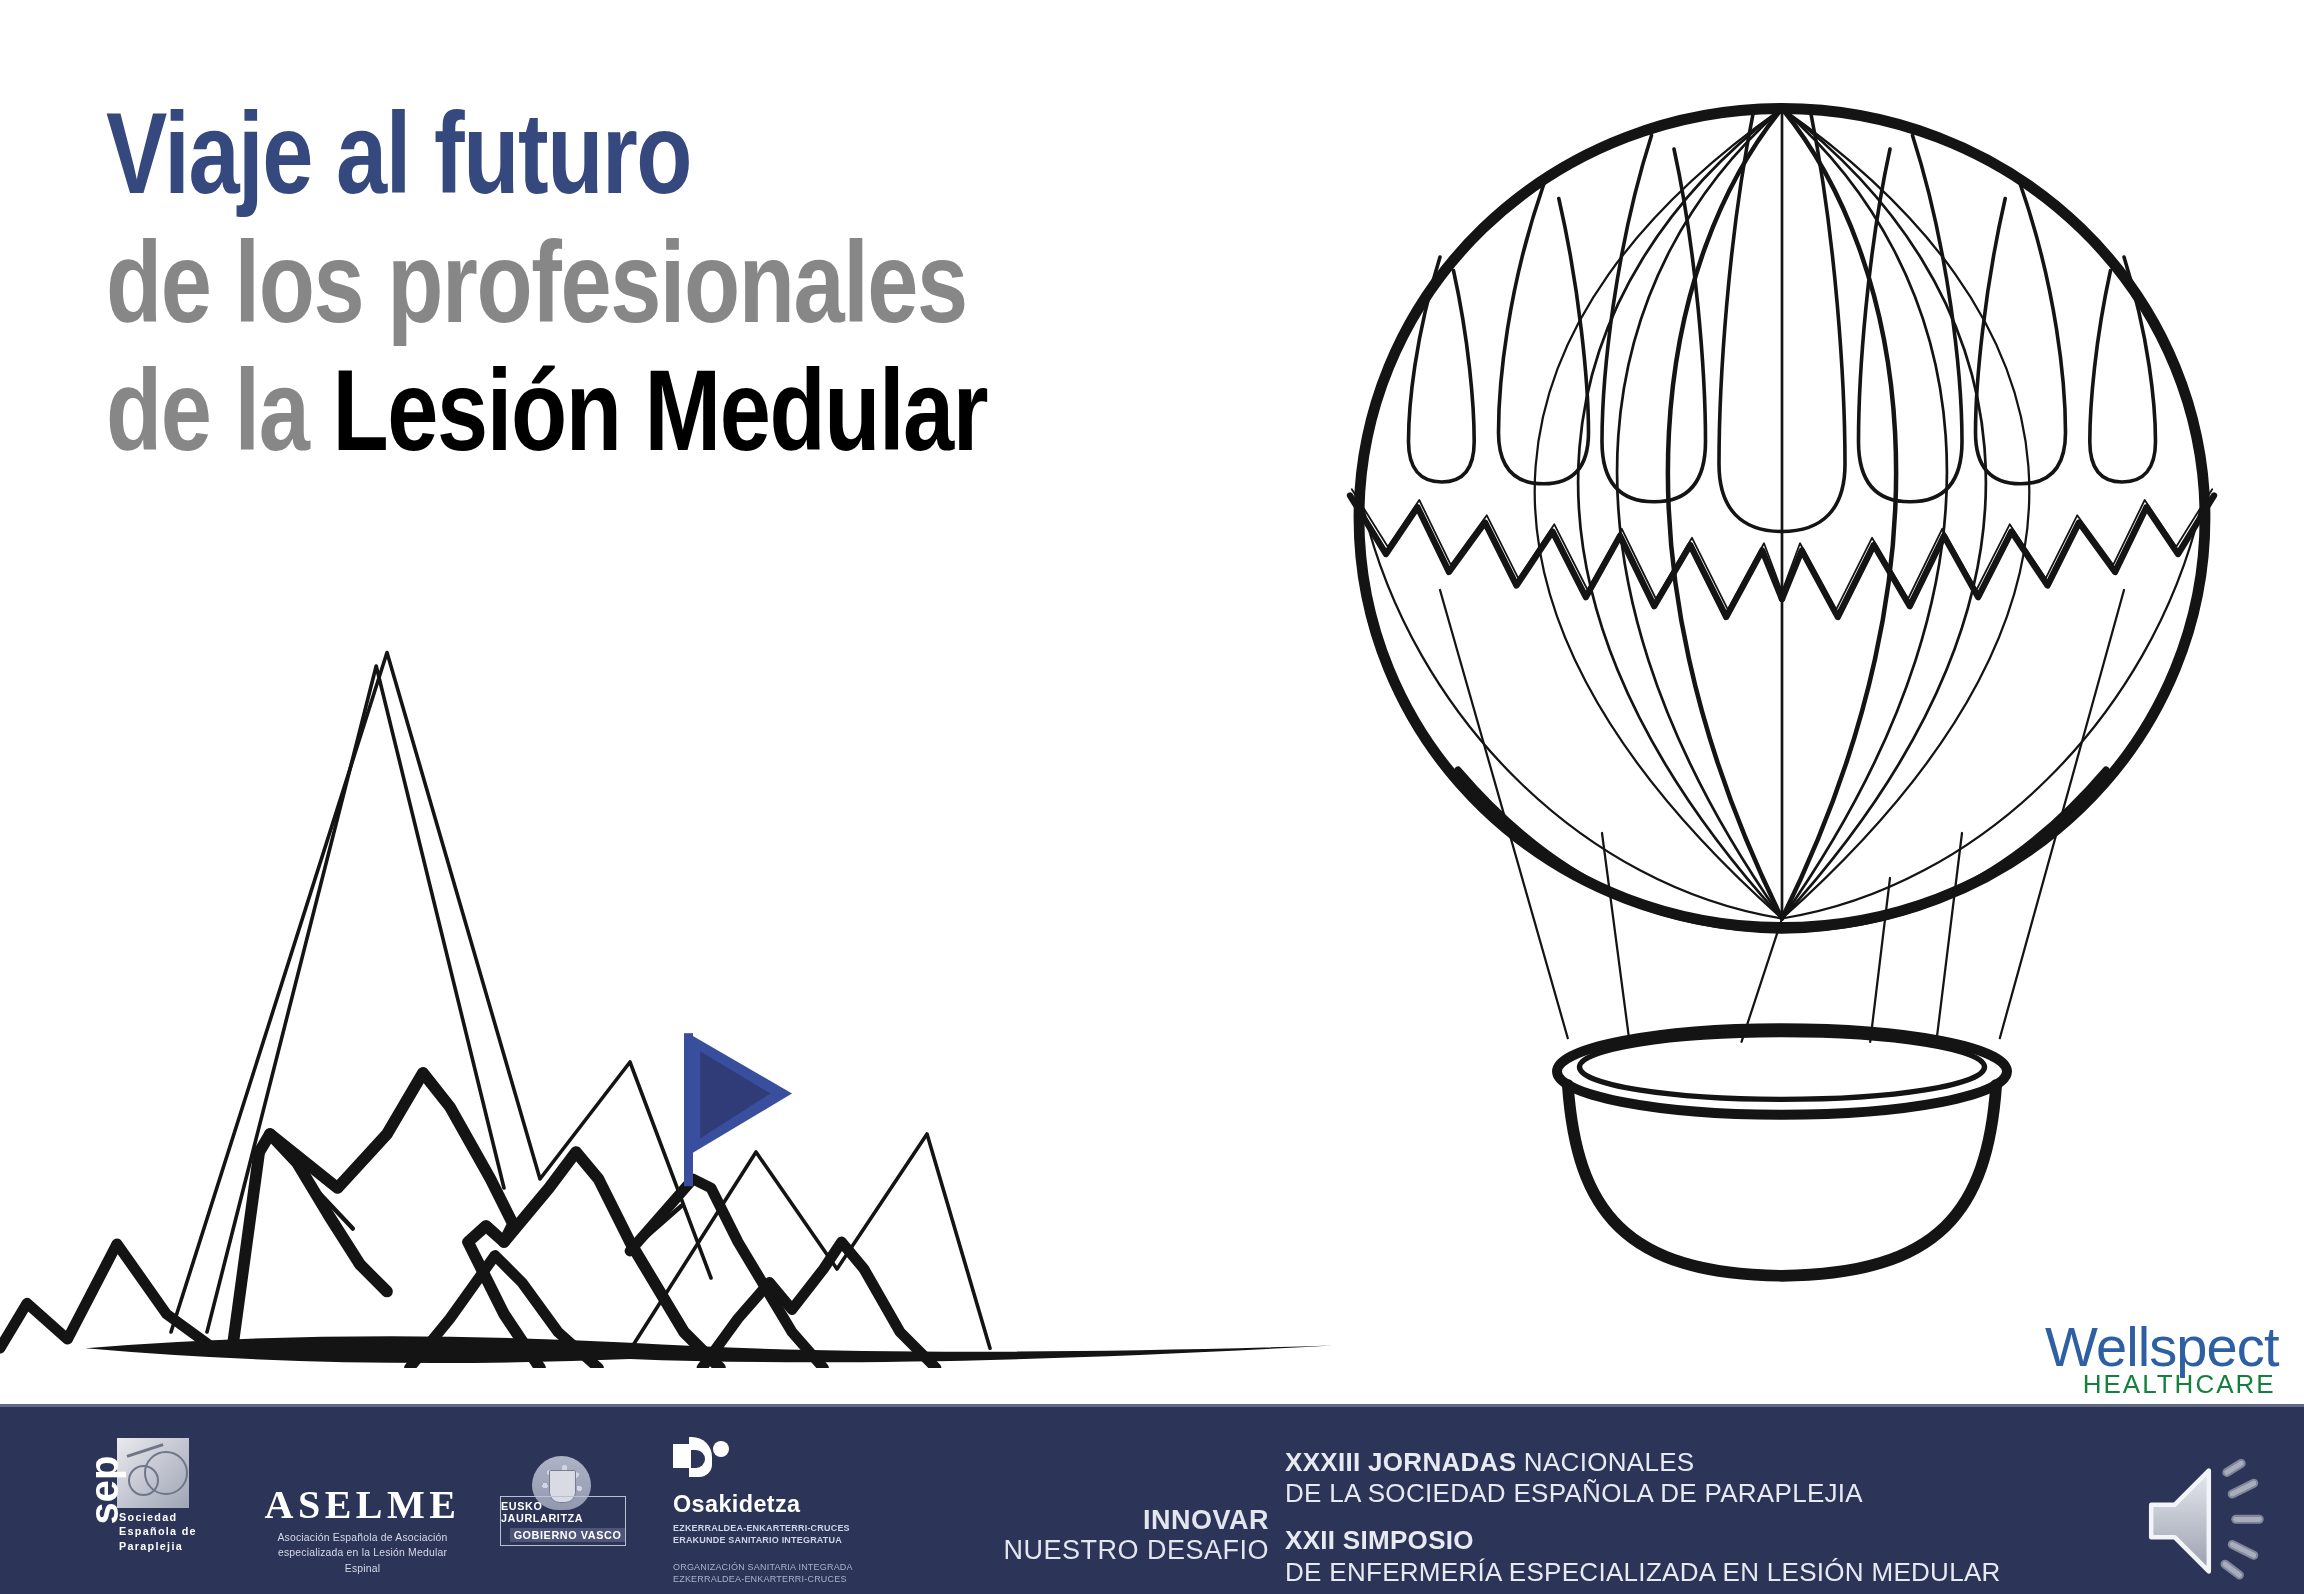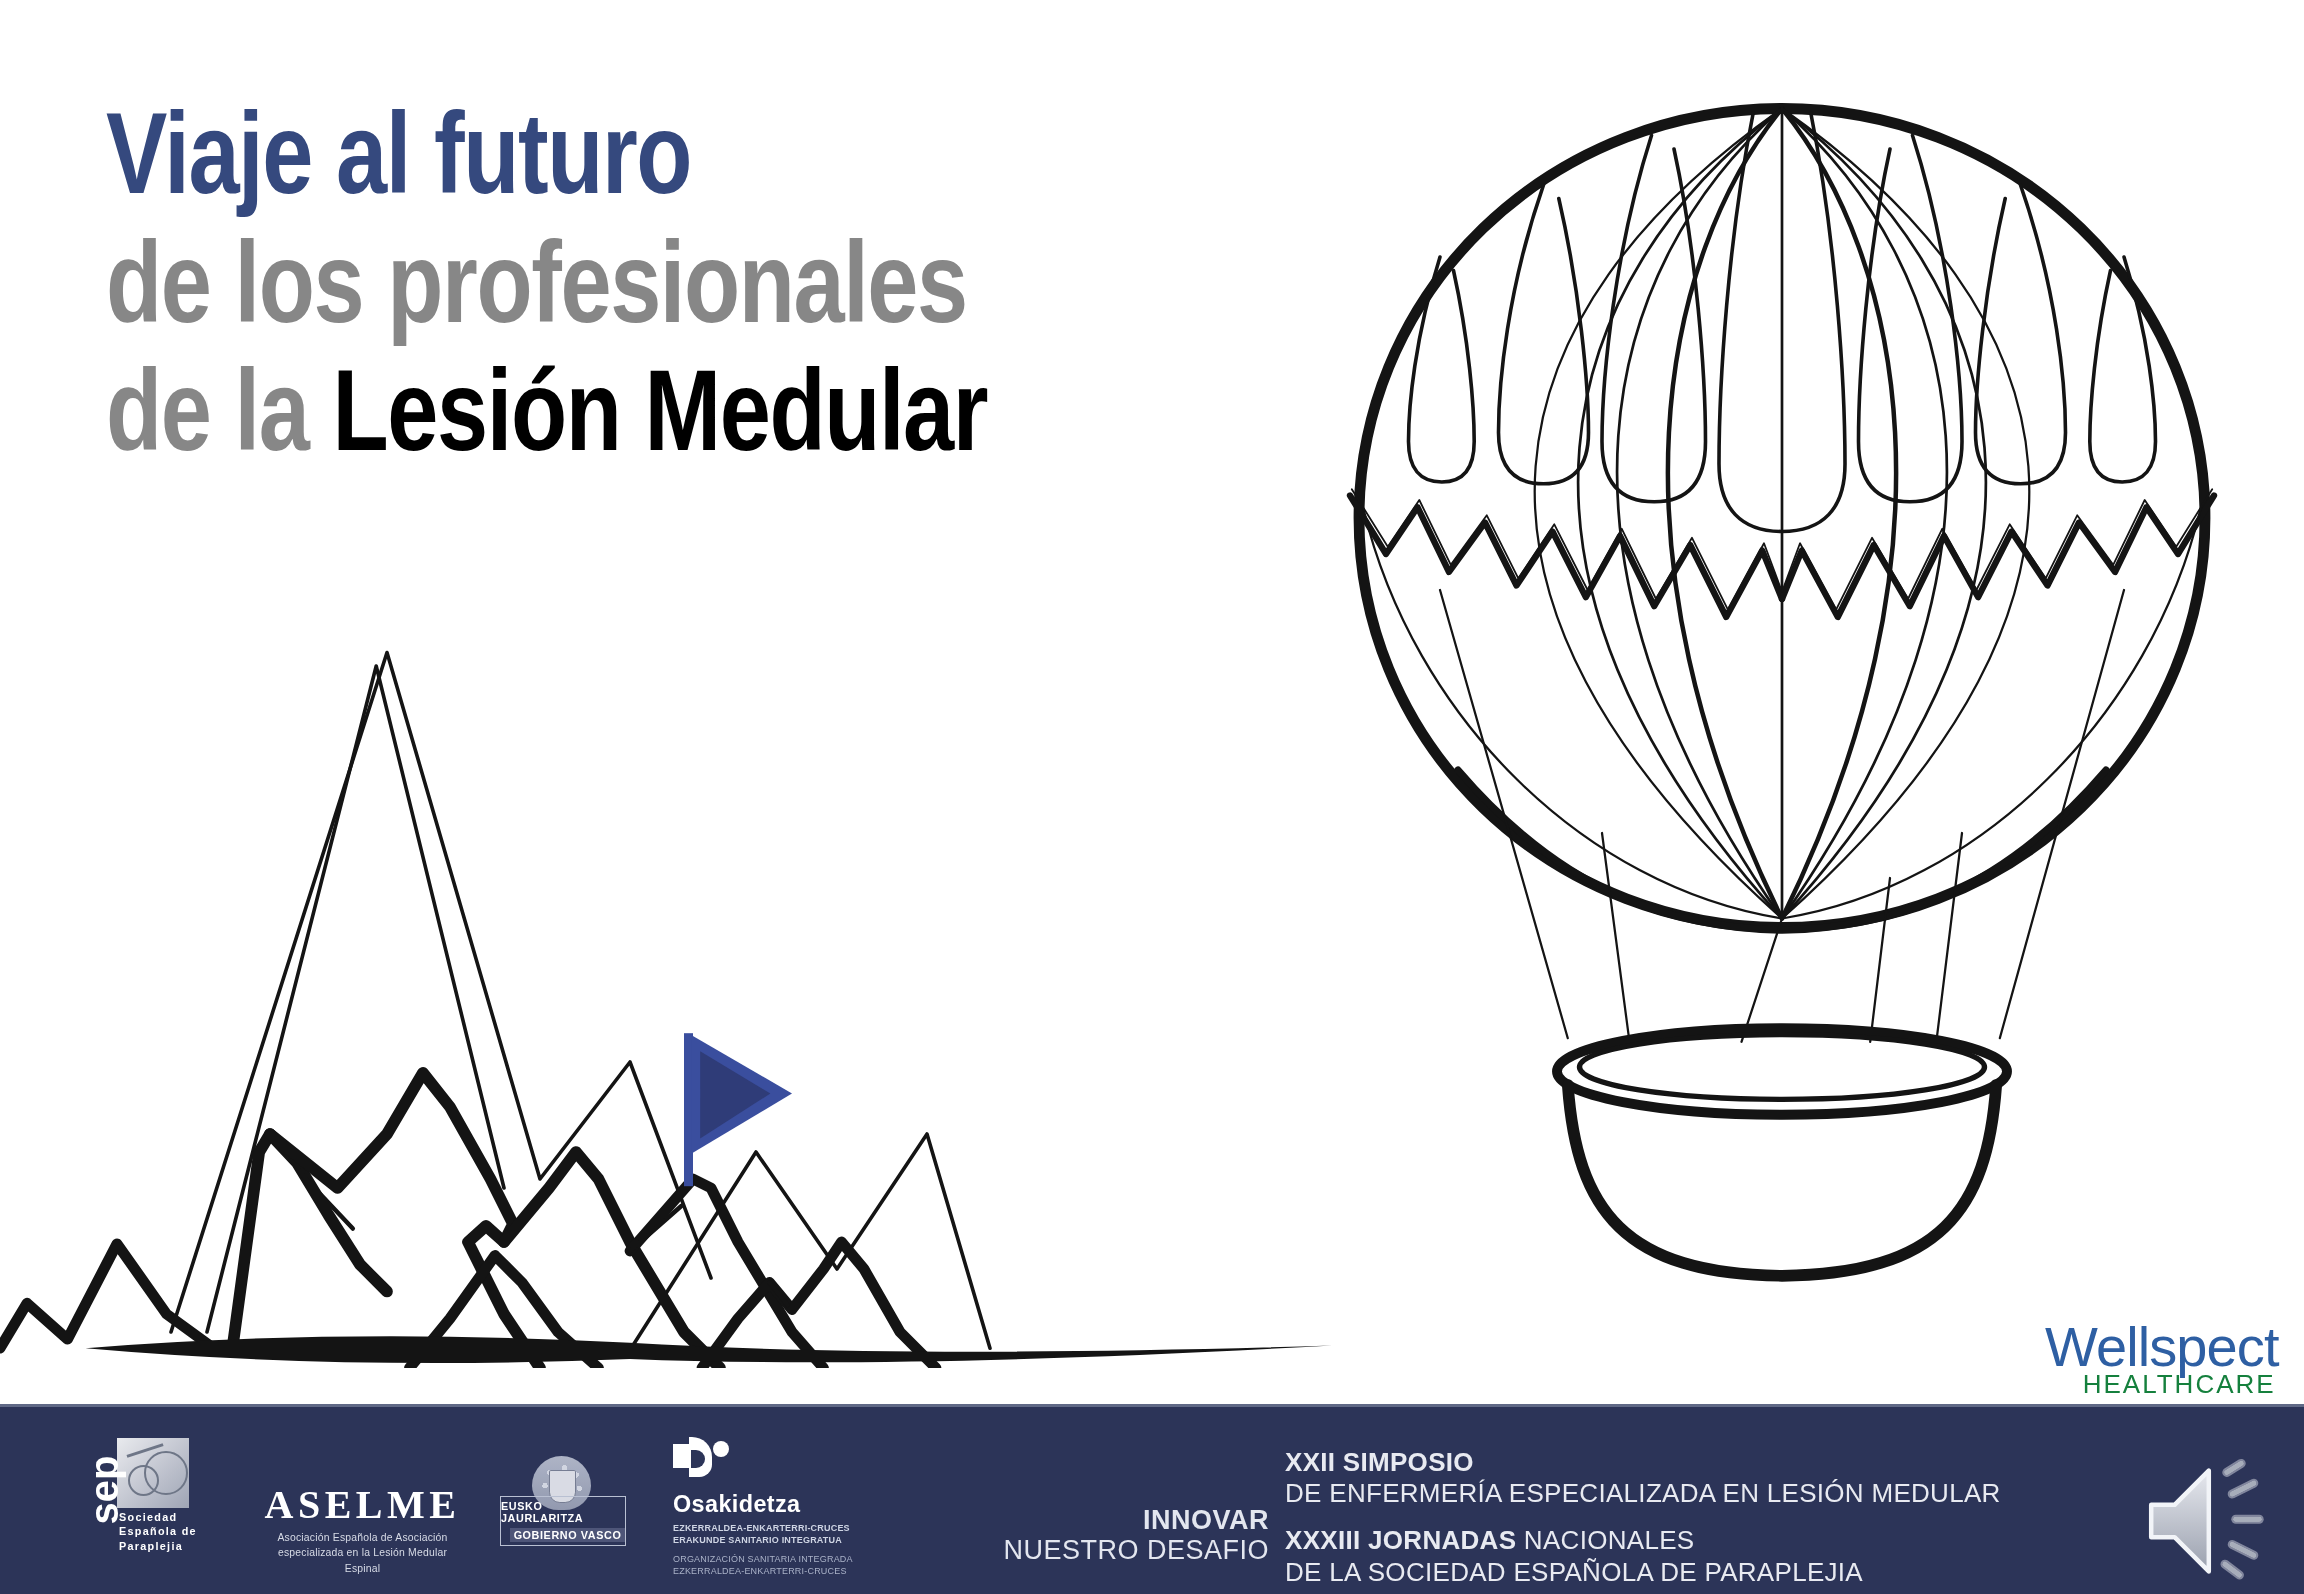--- a/index.html
+++ b/index.html
@@ -299,21 +299,21 @@
   .osaki-sub1 {
     margin-top: 5.4px;
     font-family: "Liberation Sans", sans-serif;
     font-weight: 700;
     font-size: 9px;
     color: #cfd5e4;
     line-height: 1.28;
     letter-spacing: 0.2px;
   }
   .osaki-sub2 {
-    margin-top: 8px;
+    margin-top: 16px;
     font-family: "Liberation Sans", sans-serif;
     font-size: 9px;
     color: #aab2c8;
     line-height: 1.28;
     letter-spacing: 0.2px;
   }
 
   
   .slogan {
     position: absolute;
@@ -522,26 +522,26 @@
     </div>
   </div>
 
   <div class="slogan">
     <div class="s1">INNOVAR</div>
     <div class="s2">NUESTRO DESAFIO</div>
   </div>
 
   <div class="event">
     <div class="ev-block">
+      <div class="ev-l1"><b>XXXIII JORNADAS</b><span> NACIONALES</span></div>
+      <div class="ev-l2">DE LA SOCIEDAD ESPAÑOLA DE PARAPLEJIA</div>
+    </div>
+    <div class="ev-block">
       <div class="ev-l1"><b>XXII SIMPOSIO</b><span></span></div>
       <div class="ev-l2">DE ENFERMERÍA ESPECIALIZADA EN LESIÓN MEDULAR</div>
-    </div>
-    <div class="ev-block">
-      <div class="ev-l1"><b>XXXIII JORNADAS</b><span> NACIONALES</span></div>
-      <div class="ev-l2">DE LA SOCIEDAD ESPAÑOLA DE PARAPLEJIA</div>
     </div>
   </div>
 
   <svg class="speaker" viewBox="0 0 150 140">
     <defs>
       <linearGradient id="spkg" x1="0" y1="0" x2="0" y2="1">
         <stop offset="0" stop-color="#e6e8ee"></stop>
         <stop offset="1" stop-color="#9aa0ae"></stop>
       </linearGradient>
     </defs>

